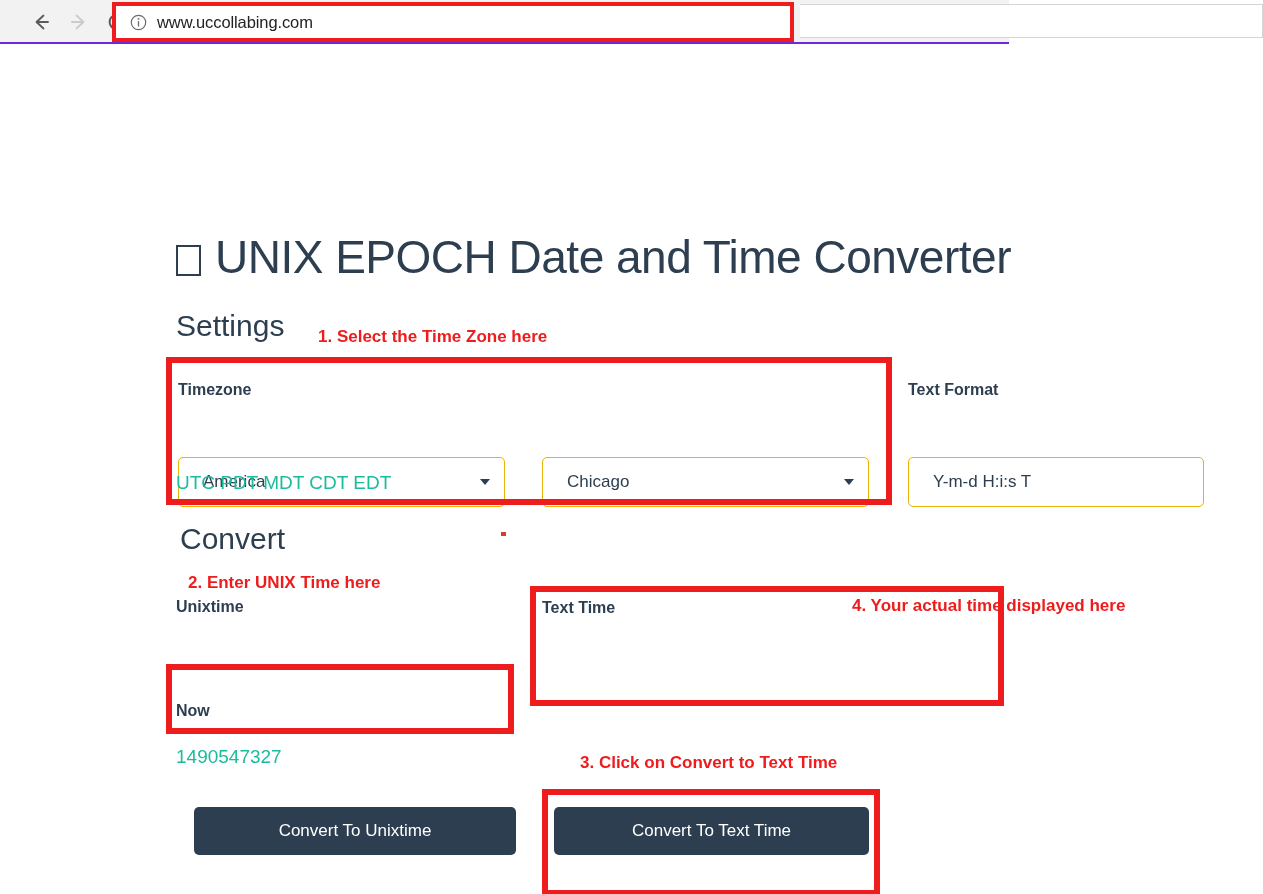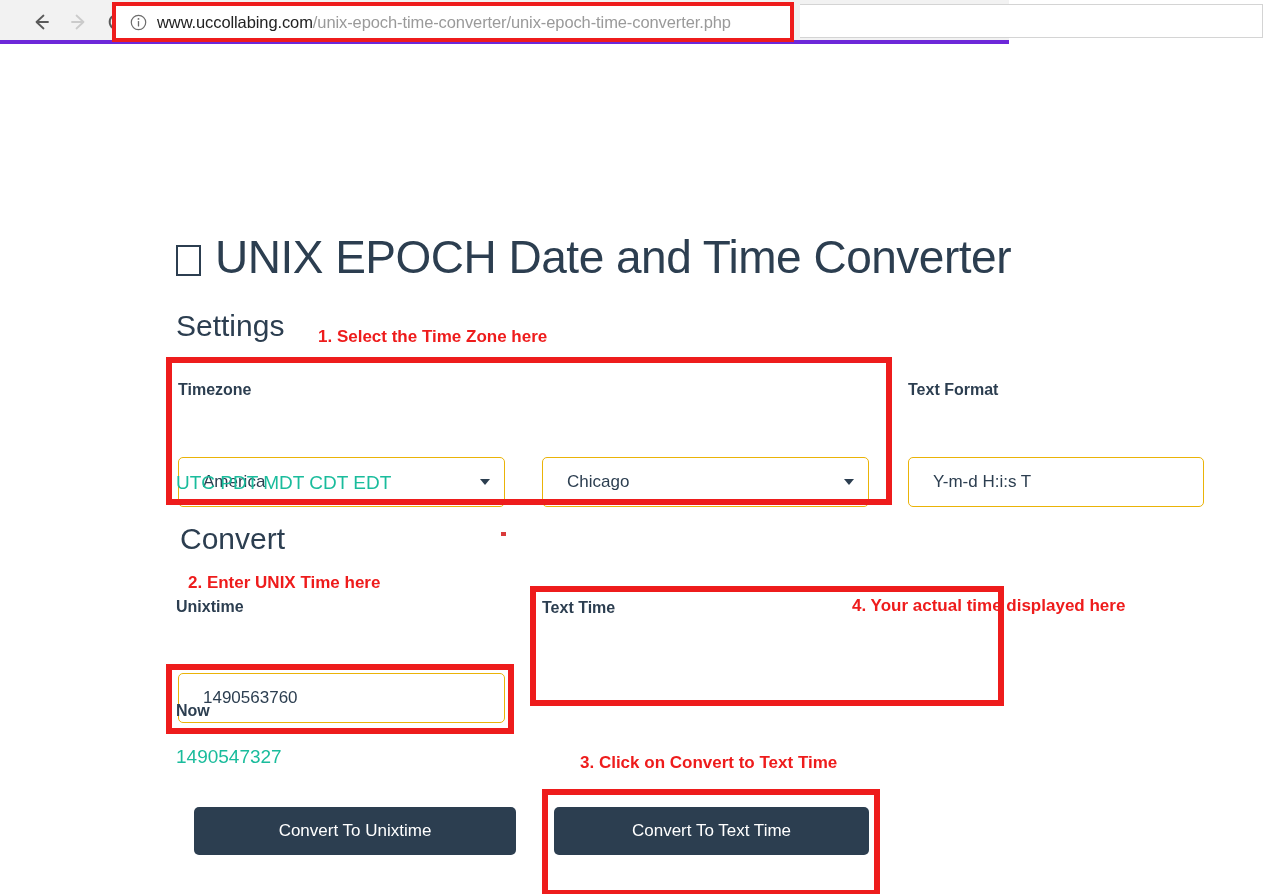--- a/index.html
+++ b/index.html
@@ -16,21 +16,21 @@
     background: #ffffff;
     overflow: hidden;
   }
 
   
   #browser-bar {
     position: absolute;
     left: 0; top: 0;
     width: 1009px; height: 44px;
     background: #f2f2f2;
-    border-bottom: 4px solid #6d28d9;
+    border-bottom: 2px solid #6d28d9;
     padding-left: 24px;
   }
   .nav-btn {
     position: absolute;
     top: 9px;
     width: 26px; height: 26px;
     display: flex;
     align-items: center;
     justify-content: center;
   }
@@ -251,21 +251,20 @@
     <div id="urlbar-highlight">
       <div id="urlbar-inner">
         <span id="info-icon">
           <svg width="17" height="17" viewBox="0 0 17 17">
             <circle cx="8.5" cy="8.5" r="7.2" fill="none" stroke="#6b6b6b" stroke-width="1.2"></circle>
             <circle cx="8.5" cy="4.9" r="0.95" fill="#6b6b6b"></circle>
             <rect x="7.85" y="6.9" width="1.3" height="5.6" rx="0.55" fill="#6b6b6b"></rect>
           </svg>
         </span>
         <span class="url-text url-domain">www.uccollabing.com</span>
-          <span class="url-text url-path">/unix-epoch-time-converter/unix-epoch-time-converter.php</span>
       </div>
     </div>
   </div>
 
   <div id="content">
 
     <h1 id="page-title"><span class="tofu"></span><span>UNIX EPOCH Date and Time Converter</span></h1>
 
     <div class="section-heading" id="heading-settings">Settings</div>
 
@@ -296,23 +295,20 @@
     <div class="section-heading" id="heading-convert">Convert</div>
 
     <div id="red-dot"></div>
 
     <div class="annotation" id="anno-2">2. Enter UNIX Time here</div>
 
     <div class="annotation" id="anno-4">4. Your actual time displayed here</div>
 
     <div class="field-label" id="label-unixtime">Unixtime</div>
 
-    <div class="ctrl" id="input-unixtime">
-      <span>1490563760</span>
-    </div>
 
     <div class="field-label" id="label-texttime">Text Time</div>
 
 
     <div class="redbox" id="redbox-unixtime"></div>
     <div class="redbox" id="redbox-texttime"></div>
 
     <div class="field-label" id="label-now">Now</div>
 
     <div id="now-value">1490547327</div>

